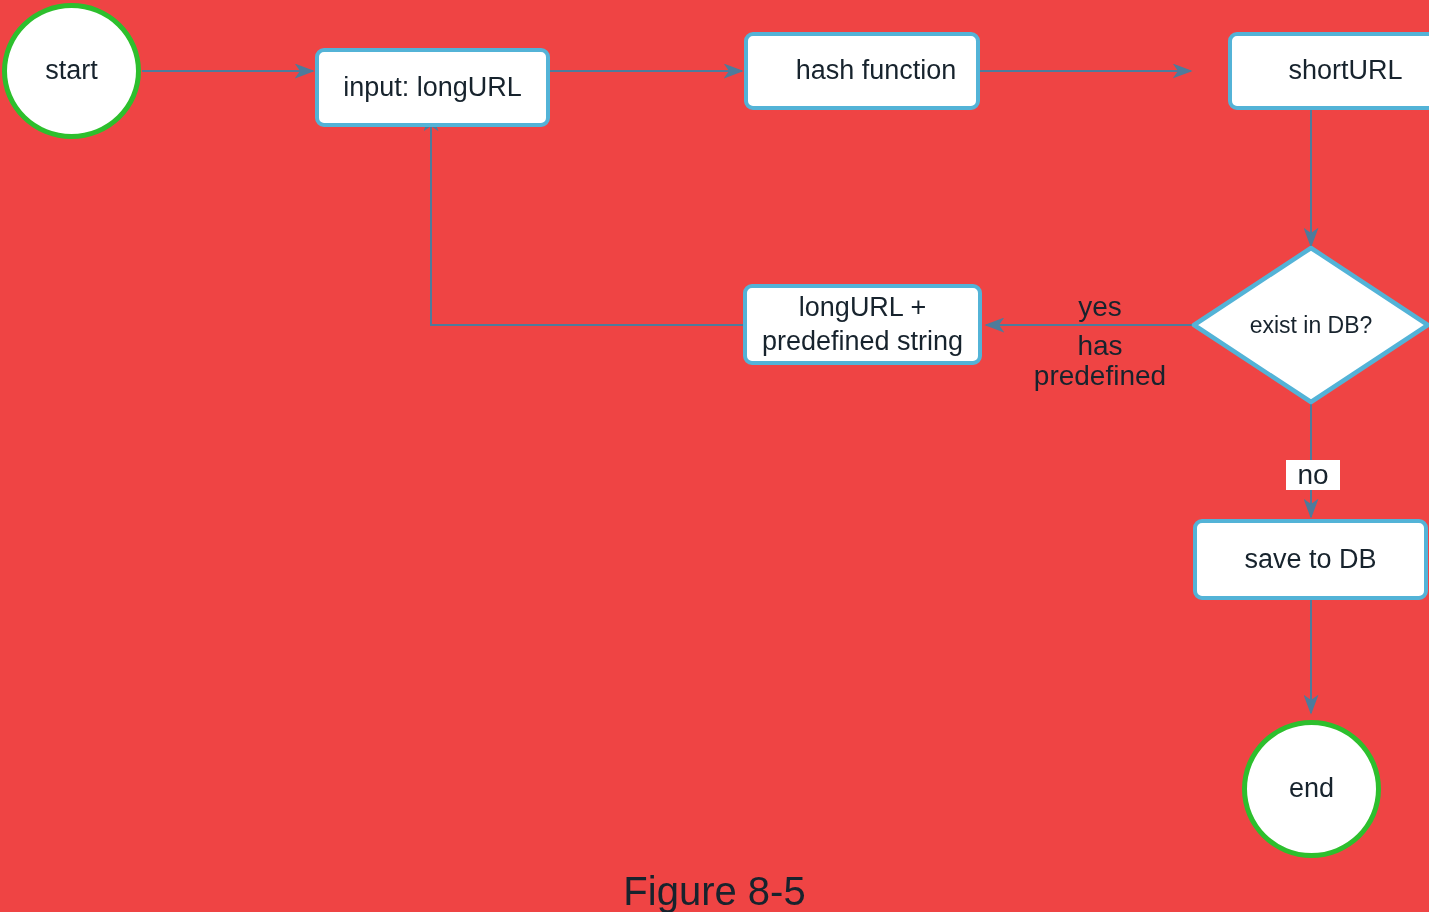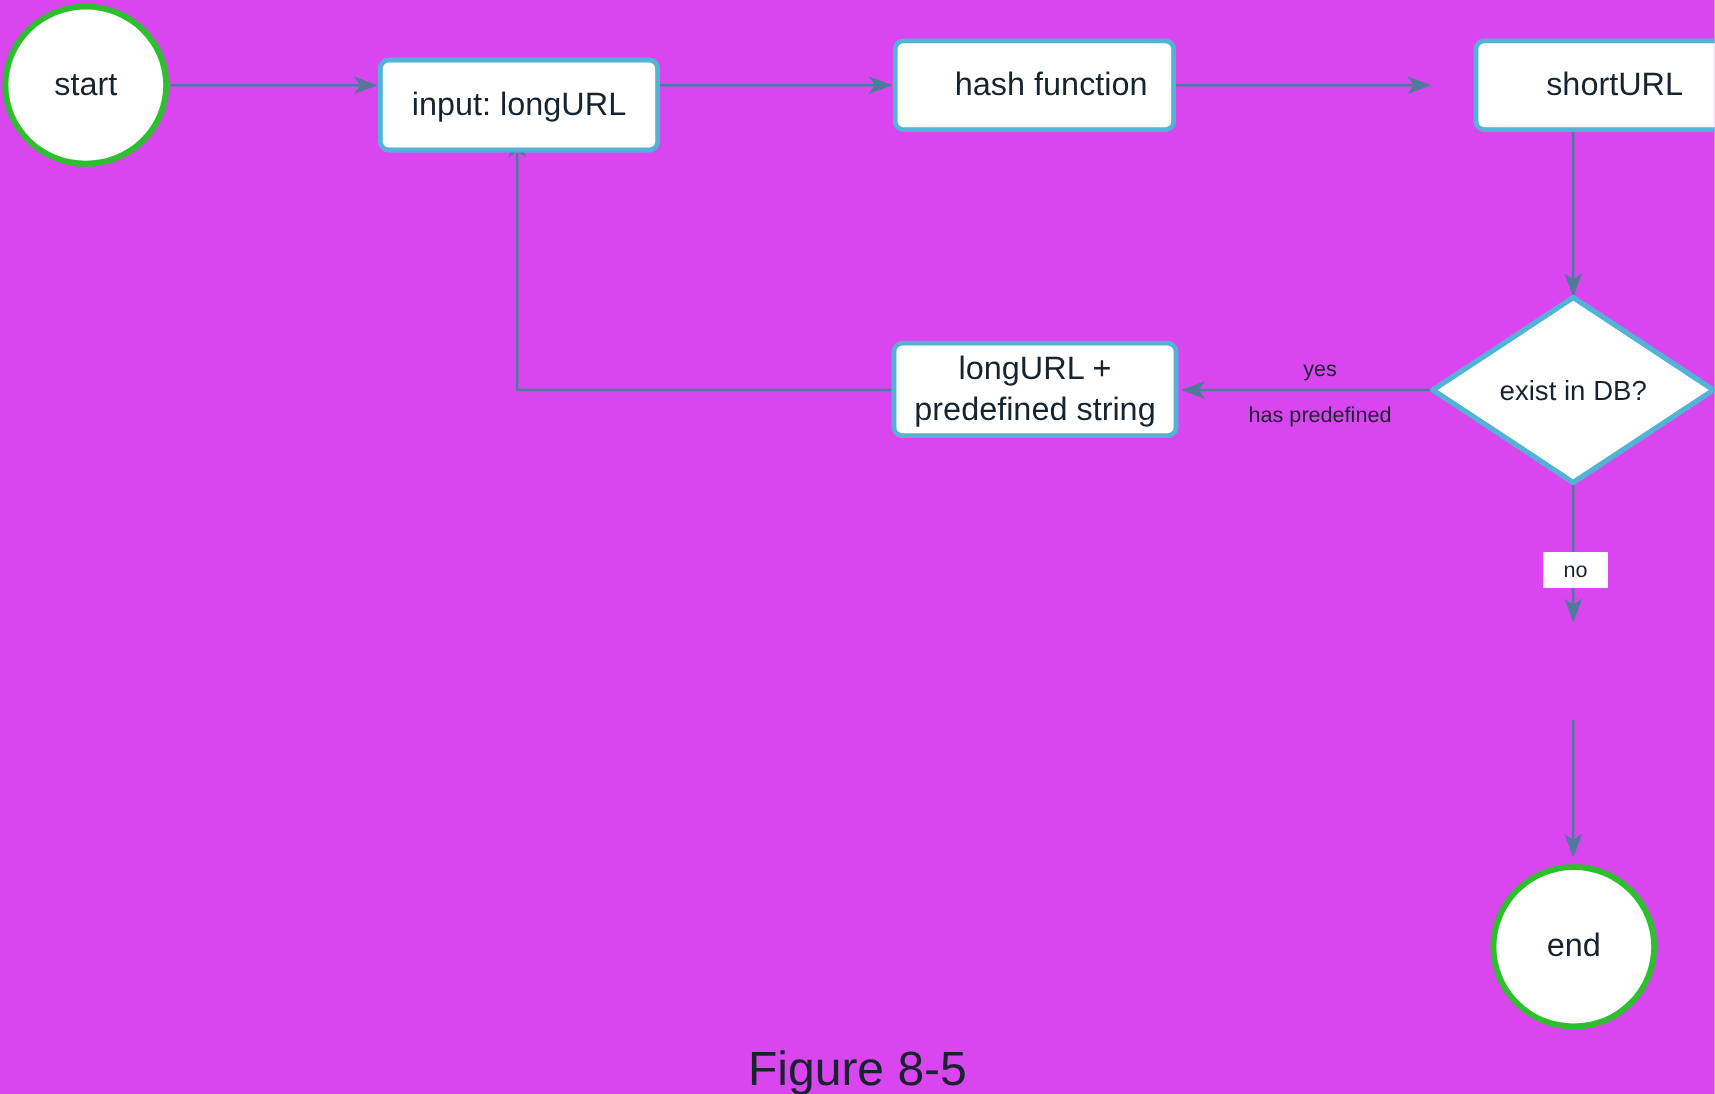--- a/index.html
+++ b/index.html
@@ -4,21 +4,21 @@
 <style>
   html, body {
     margin: 0;
     padding: 0;
     background: #ffffff;
   }
   .canvas {
     position: relative;
     width: 1429px;
     height: 912px;
-    background: #d946ef;
+    background: #ef4444;
     font-family: "Liberation Sans", "DejaVu Sans", sans-serif;
     color: #17232d;
     overflow: hidden;
   }
   .wires {
     position: absolute;
     left: 0;
     top: 0;
     z-index: 1;
   }
@@ -48,21 +48,21 @@
     z-index: 2;
     display: flex;
     align-items: center;
     justify-content: center;
     font-size: 23px;
     text-align: center;
   }
   .edge-label {
     position: absolute;
     z-index: 2;
-    font-size: 18px;
+    font-size: 28px;
     line-height: 30px;
     text-align: center;
   }
   .edge-label.masked {
     background: #ffffff;
     z-index: 3;
   }
   .caption {
     position: absolute;
     left: 0;
@@ -116,20 +116,21 @@
 
   <div class="node process" id="node-hash">hash function</div>
 
   <div class="node process" id="node-short">shortURL</div>
 
   <div class="decision-label" id="label-decision">exist in DB?</div>
 
   <div class="node process" id="node-collide">longURL +
 predefined string</div>
 
+  <div class="node process" id="node-save">save to DB</div>
 
   <div class="node terminal" id="node-end">end</div>
 
   <div class="edge-label" id="label-yes">yes</div>
 
   <div class="edge-label" id="label-has-col">has predefined</div>
 
   <div class="edge-label masked" id="label-no">no</div>
 
   <div class="caption">Figure 8-5</div>

